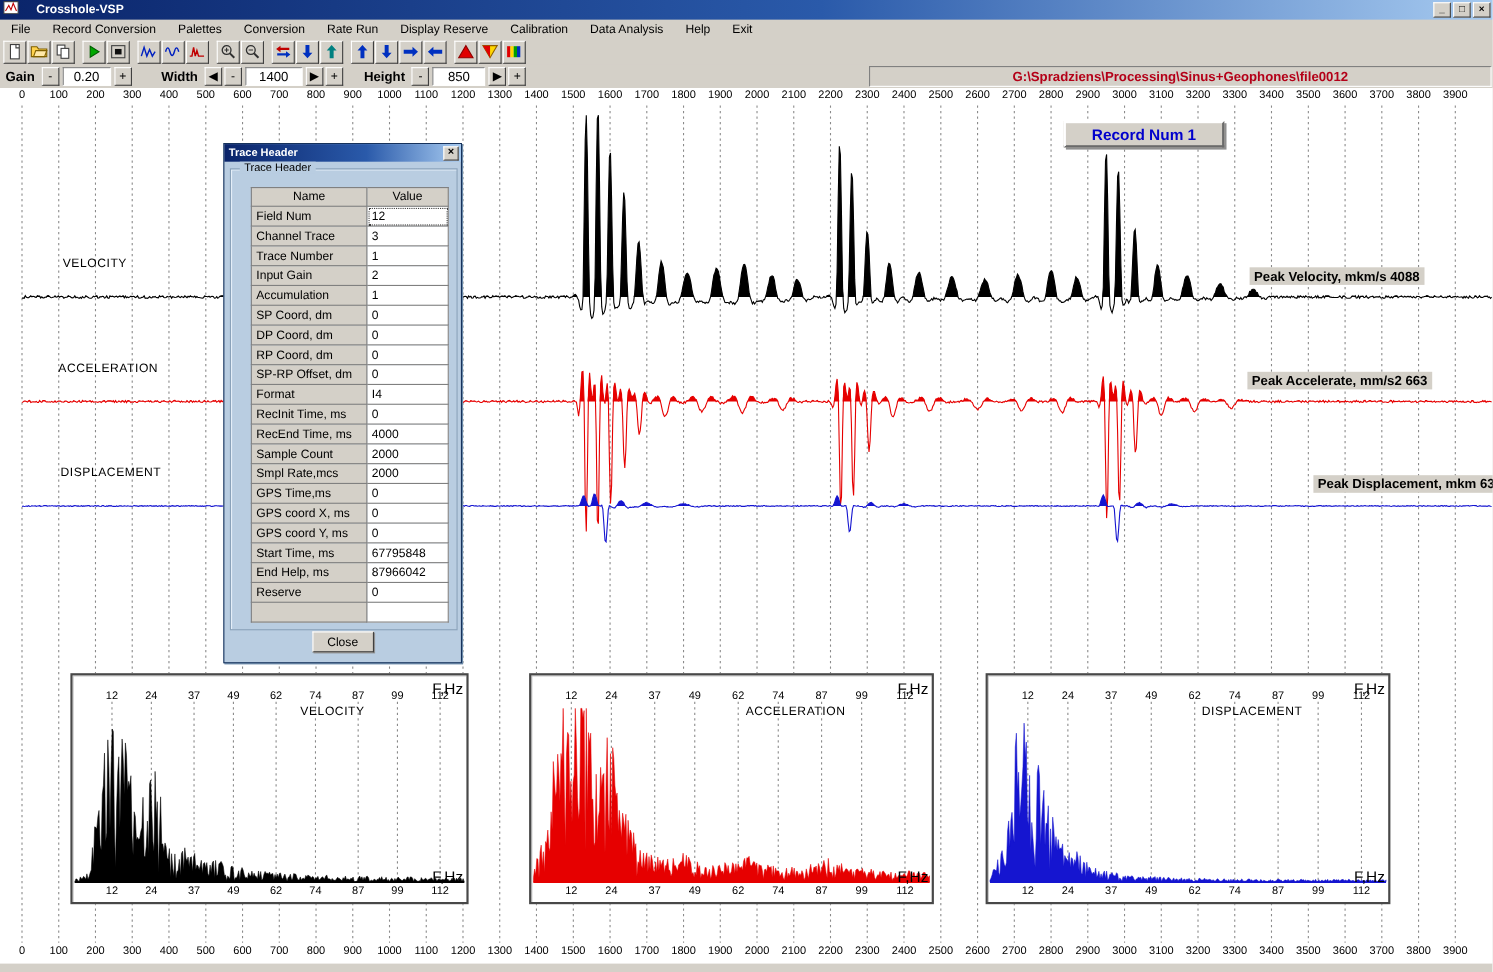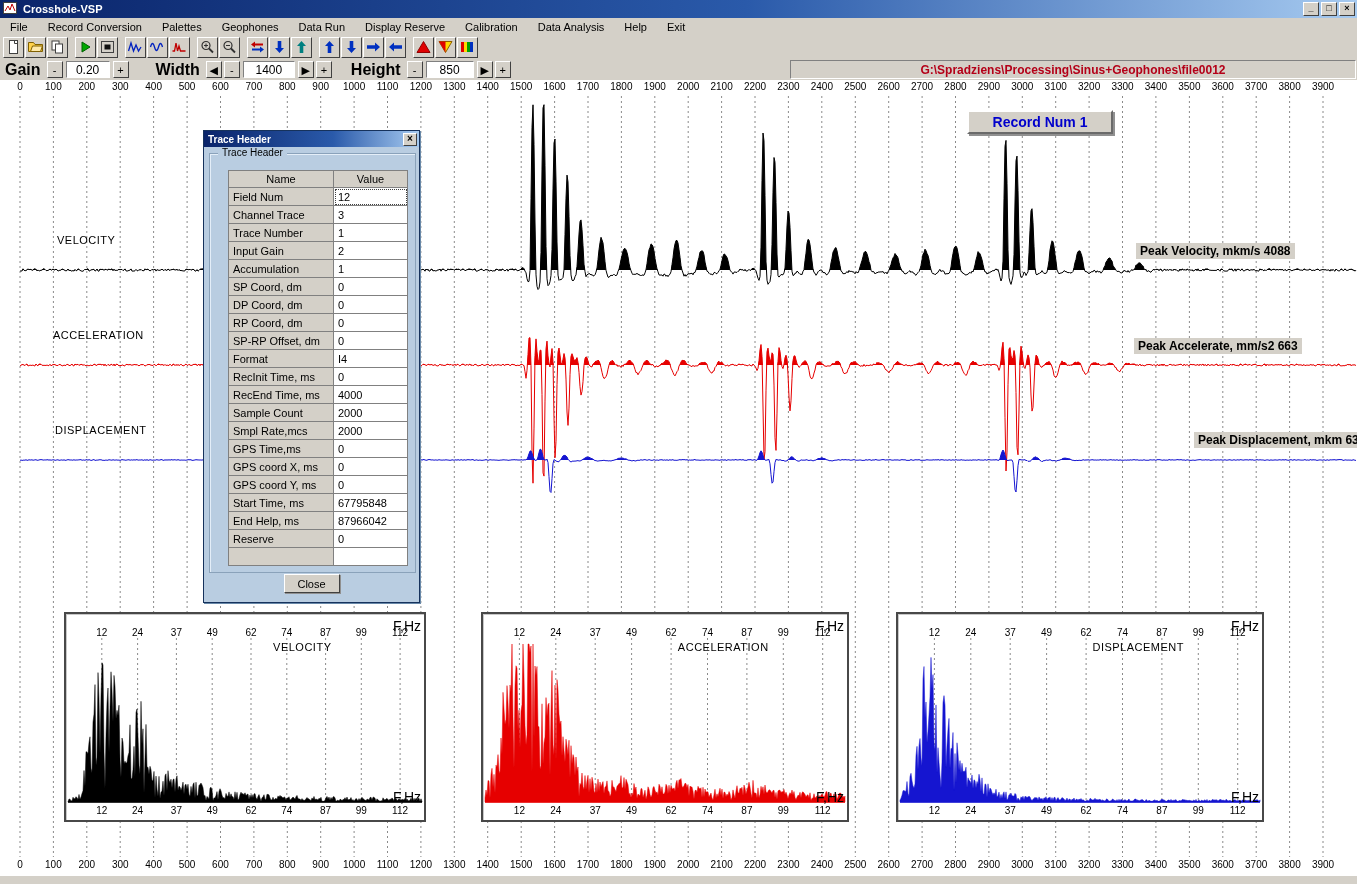--- a/index.html
+++ b/index.html
@@ -1,32 +1,32 @@
 <!DOCTYPE html>
 <html><head>
 <meta charset="utf-8">
 <style>
   *{margin:0;padding:0;box-sizing:border-box;}
   html,body{width:1357px;height:884px;overflow:hidden;font-family:"Liberation Sans",sans-serif;}
   #root{position:relative;width:1357px;height:884px;background:#d4d0c8;}
   
   .titlebar{position:absolute;left:0;top:0;right:0;height:18px;background:linear-gradient(90deg,#0a246a,#2a5aaa 55%,#a6caf0);display:flex;align-items:center;padding:0 2px 0 3px;}
-  .title-text{color:#fff;font-size:11px;font-weight:bold;margin-left:6px;flex:1;}
+  .title-text{color:#fff;font-size:11px;font-weight:bold;margin-left:16px;flex:1;}
   .win-btns{display:flex;gap:2px;}
   .wbtn{width:16px;height:14px;background:#d4d0c8;border:1px solid;border-color:#fff #404040 #404040 #fff;font-size:9px;line-height:11px;text-align:center;color:#000;font-weight:bold;}
   
   .menubar{position:absolute;left:0;top:18px;right:0;height:17px;background:#d4d0c8;display:flex;align-items:center;font-size:11px;}
   .menu-item{padding:2px 10px 2px 10px;color:#000;}
   
   .toolbar{position:absolute;left:0;top:35px;right:0;height:24px;background:#d4d0c8;display:flex;align-items:center;padding-left:3px;}
   .tool-btn{width:21px;height:21px;background:#d4d0c8;border:1px solid;border-color:#fff #404040 #404040 #fff;display:flex;align-items:center;justify-content:center;margin-right:1px;}
   .tool-gap{width:6px;}
   
   .controls{position:absolute;left:0;top:59px;right:0;height:21px;background:#d4d0c8;display:flex;align-items:center;font-size:12px;}
-  .ctl-label{font-weight:bold;font-size:16px;margin:0 5px;}
+  .ctl-label{font-weight:bold;font-size:12px;margin:0 5px;}
   .ctl-btn{min-width:16px;height:17px;background:#d4d0c8;border:1px solid;border-color:#fff #404040 #404040 #fff;font-size:11px;line-height:14px;text-align:center;padding:0 2px;font-family:inherit;margin:0 1px;}
   .ctl-input{height:17px;border:1px solid;border-color:#808080 #fff #fff #808080;background:#fff;font-size:12px;text-align:center;font-family:inherit;margin:0 2px;}
   .path-panel{position:absolute;left:790px;top:60px;width:566px;height:19px;border:1px solid;border-color:#808080 #fff #fff #808080;display:flex;align-items:center;justify-content:center;background:#d4d0c8;}
   .path-text{color:#b40018;font-weight:bold;font-size:12px;white-space:nowrap;}
   
   .main{position:absolute;left:0;top:80px;width:1357px;height:796px;background:#fff;}
   .ruler{position:absolute;left:0;right:0;height:15px;font-size:10px;}
   .ruler .tick-label{position:absolute;transform:translateX(-50%);top:1px;color:#000;white-space:nowrap;}
   #main-svg{position:absolute;left:0;top:0;}
   .trace-label{position:absolute;font-size:11px;color:#000;letter-spacing:.5px;}
@@ -69,22 +69,22 @@
       <span class="wbtn">_</span>
       <span class="wbtn">□</span>
       <span class="wbtn">×</span>
     </span>
   </div>
 
   <div class="menubar">
       <span class="menu-item">File</span>
       <span class="menu-item">Record Conversion</span>
       <span class="menu-item">Palettes</span>
-      <span class="menu-item">Geophones</span>
-      <span class="menu-item">Data Run</span>
+      <span class="menu-item">Conversion</span>
+      <span class="menu-item">Rate Run</span>
       <span class="menu-item">Display Reserve</span>
       <span class="menu-item">Calibration</span>
       <span class="menu-item">Data Analysis</span>
       <span class="menu-item">Help</span>
       <span class="menu-item">Exit</span>
     </div>
 
   <div class="toolbar">
       <div class="tool-btn">
         <svg width="17" height="16" viewBox="0 0 17 16">

